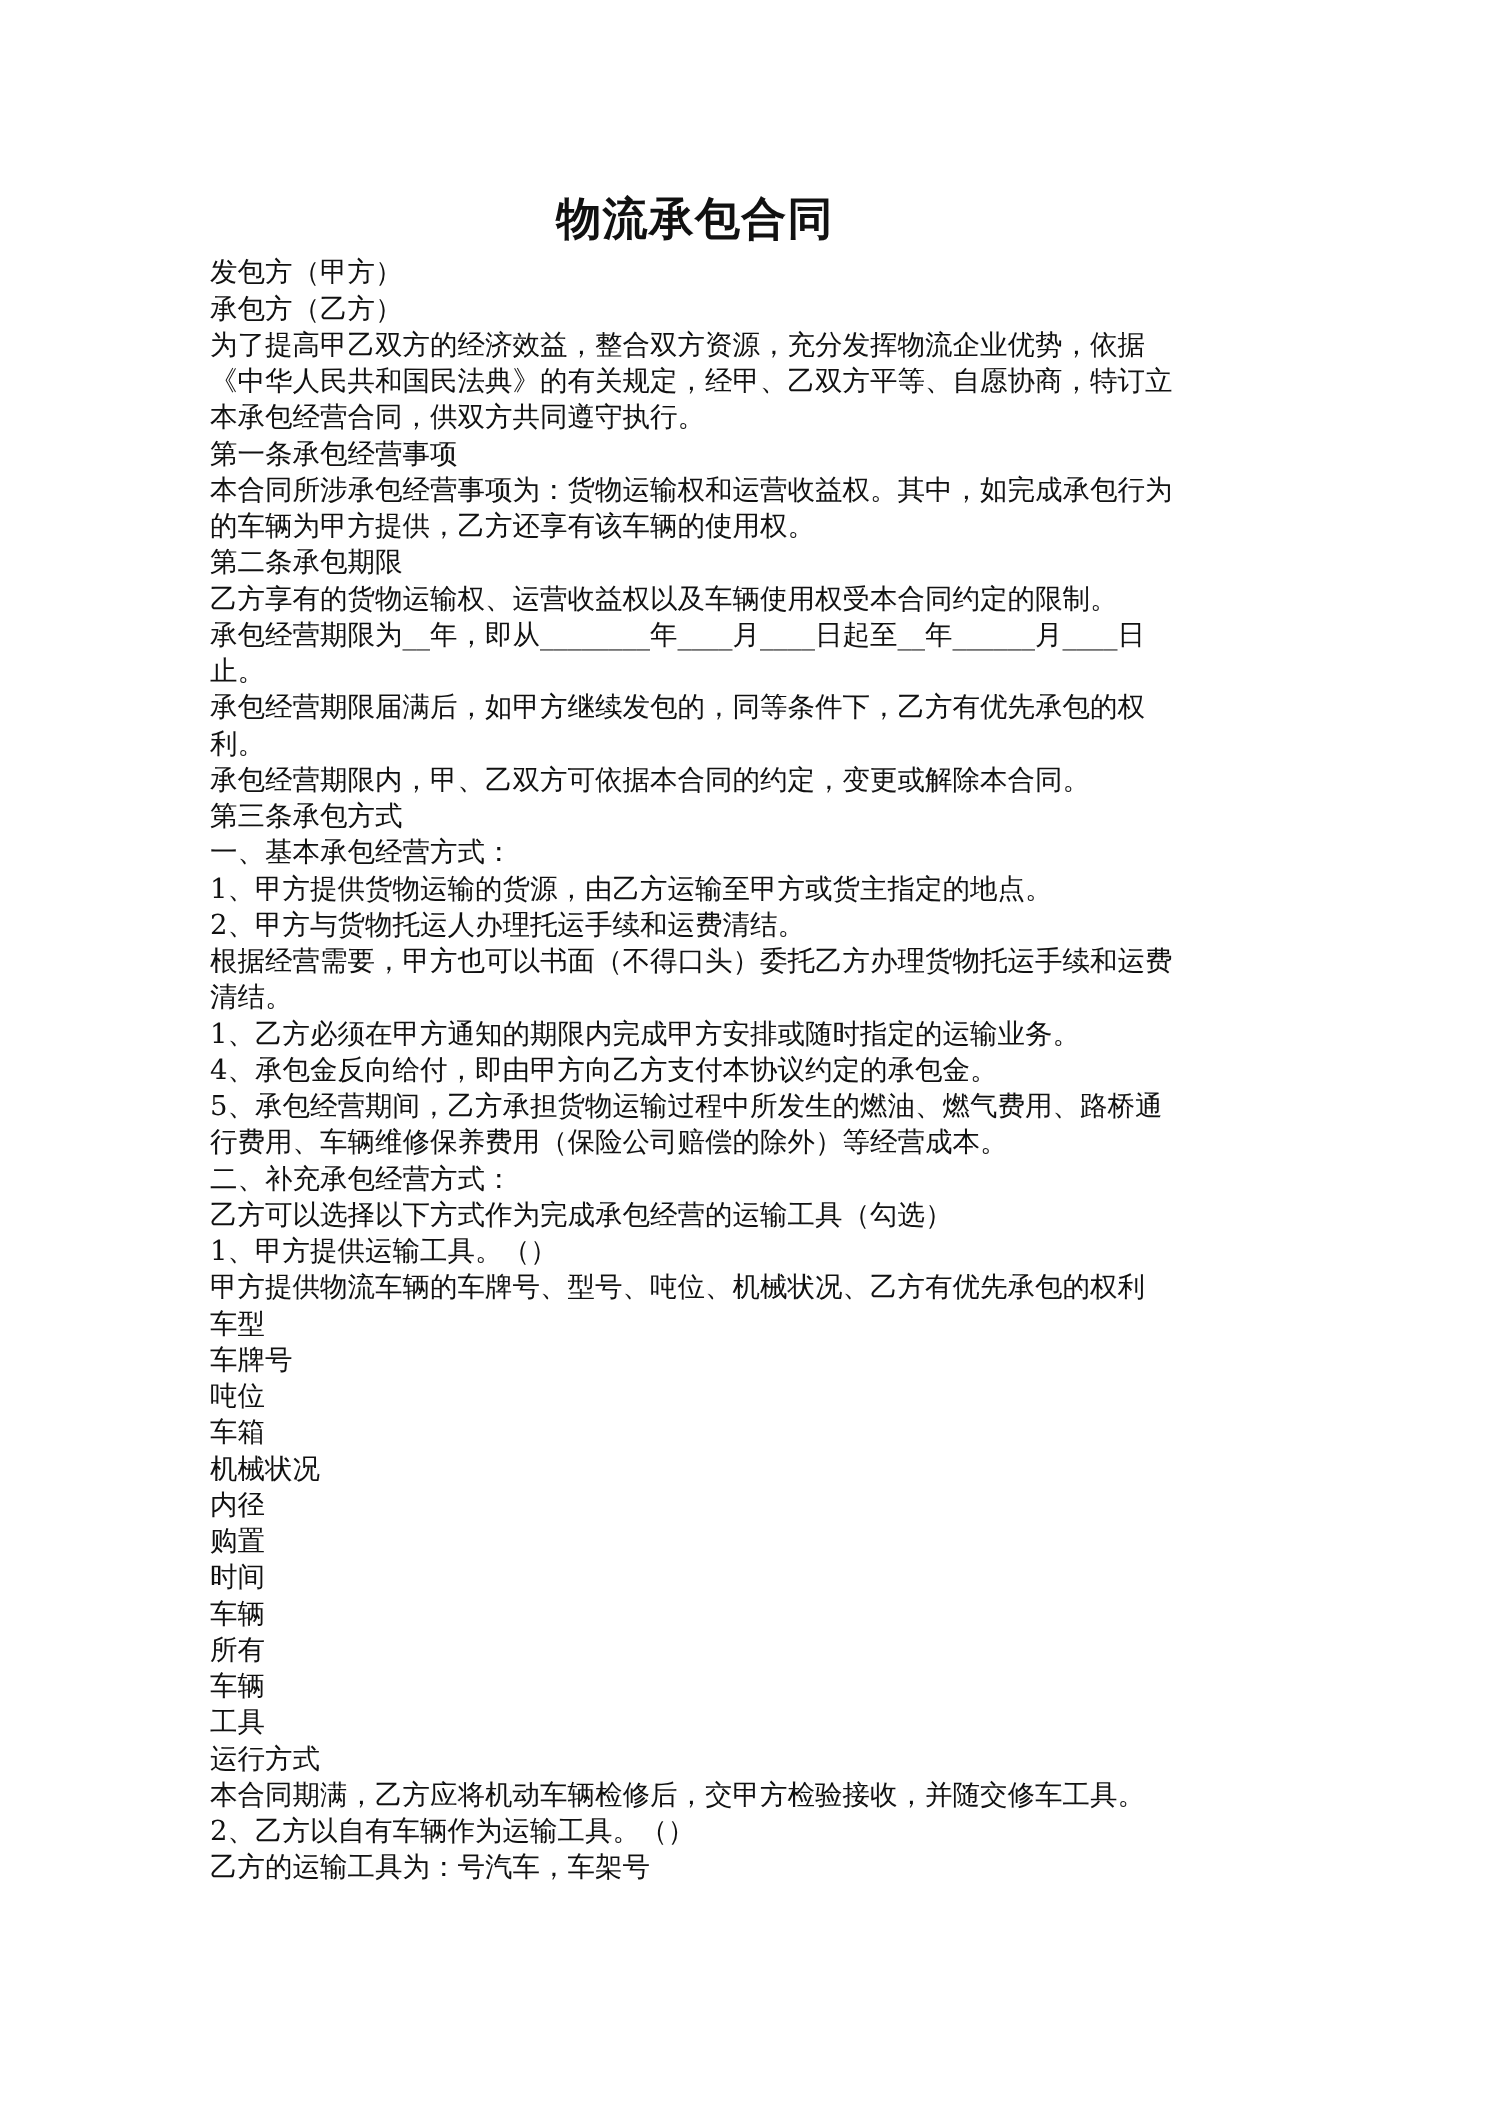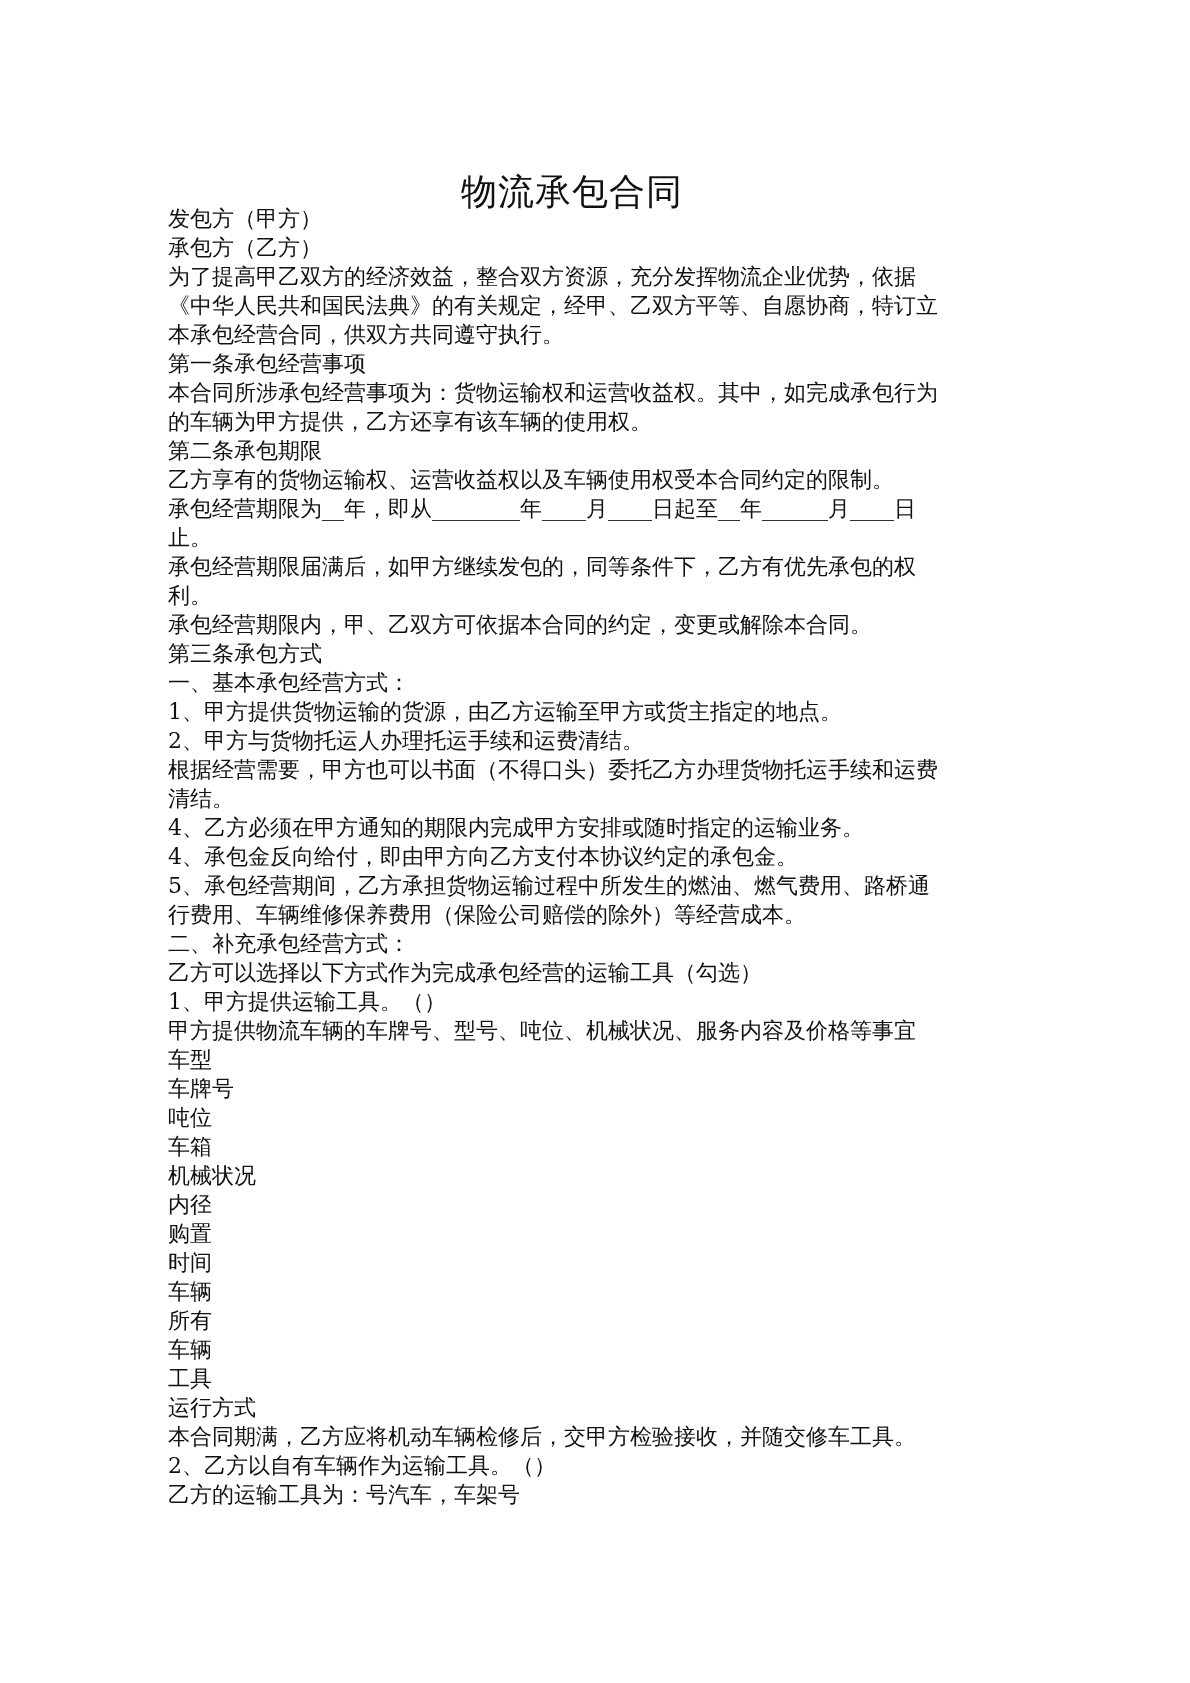--- a/index.html
+++ b/index.html
@@ -21,24 +21,24 @@
       top: 0;
       width: 776px;
     }
     .title {
       position: absolute;
       left: 0;
       top: 152px;
       width: 776px;
       text-align: center;
       font-size: 36px;
-      font-weight: normal;
+      font-weight: bold;
       line-height: 48px;
       letter-spacing: 1px;
-      margin: 16px;
+      margin: 0;
       font-family: "DejaVu Sans", "Liberation Sans", sans-serif;
     }
     .body {
       position: absolute;
       left: 0;
       top: 204px;
       width: 776px;
     }
     .line {
       margin: 0;
@@ -62,27 +62,27 @@
     <p class="line">第二条承包期限</p>
     <p class="line">乙方享有的货物运输权、运营收益权以及车辆使用权受本合同约定的限制。</p>
     <p class="line">承包经营期限为__年，即从________年____月____日起至__年______月____日止。</p>
     <p class="line">承包经营期限届满后，如甲方继续发包的，同等条件下，乙方有优先承包的权利。</p>
     <p class="line">承包经营期限内，甲、乙双方可依据本合同的约定，变更或解除本合同。</p>
     <p class="line">第三条承包方式</p>
     <p class="line">一、基本承包经营方式：</p>
     <p class="line">1、甲方提供货物运输的货源，由乙方运输至甲方或货主指定的地点。</p>
     <p class="line">2、甲方与货物托运人办理托运手续和运费清结。</p>
     <p class="line">根据经营需要，甲方也可以书面（不得口头）委托乙方办理货物托运手续和运费清结。</p>
-    <p class="line">4、乙方必须在甲方通知的期限内完成甲方安排或随时指定的运输业务。</p>
+    <p class="line">1、乙方必须在甲方通知的期限内完成甲方安排或随时指定的运输业务。</p>
     <p class="line">4、承包金反向给付，即由甲方向乙方支付本协议约定的承包金。</p>
     <p class="line">5、承包经营期间，乙方承担货物运输过程中所发生的燃油、燃气费用、路桥通行费用、车辆维修保养费用（保险公司赔偿的除外）等经营成本。</p>
     <p class="line">二、补充承包经营方式：</p>
     <p class="line">乙方可以选择以下方式作为完成承包经营的运输工具（勾选）</p>
     <p class="line">1、甲方提供运输工具。（）</p>
-    <p class="line">甲方提供物流车辆的车牌号、型号、吨位、机械状况、服务内容及价格等事宜</p>
+    <p class="line">甲方提供物流车辆的车牌号、型号、吨位、机械状况、乙方有优先承包的权利</p>
     <p class="line">车型</p>
     <p class="line">车牌号</p>
     <p class="line">吨位</p>
     <p class="line">车箱</p>
     <p class="line">机械状况</p>
     <p class="line">内径</p>
     <p class="line">购置</p>
     <p class="line">时间</p>
     <p class="line">车辆</p>
     <p class="line">所有</p>

